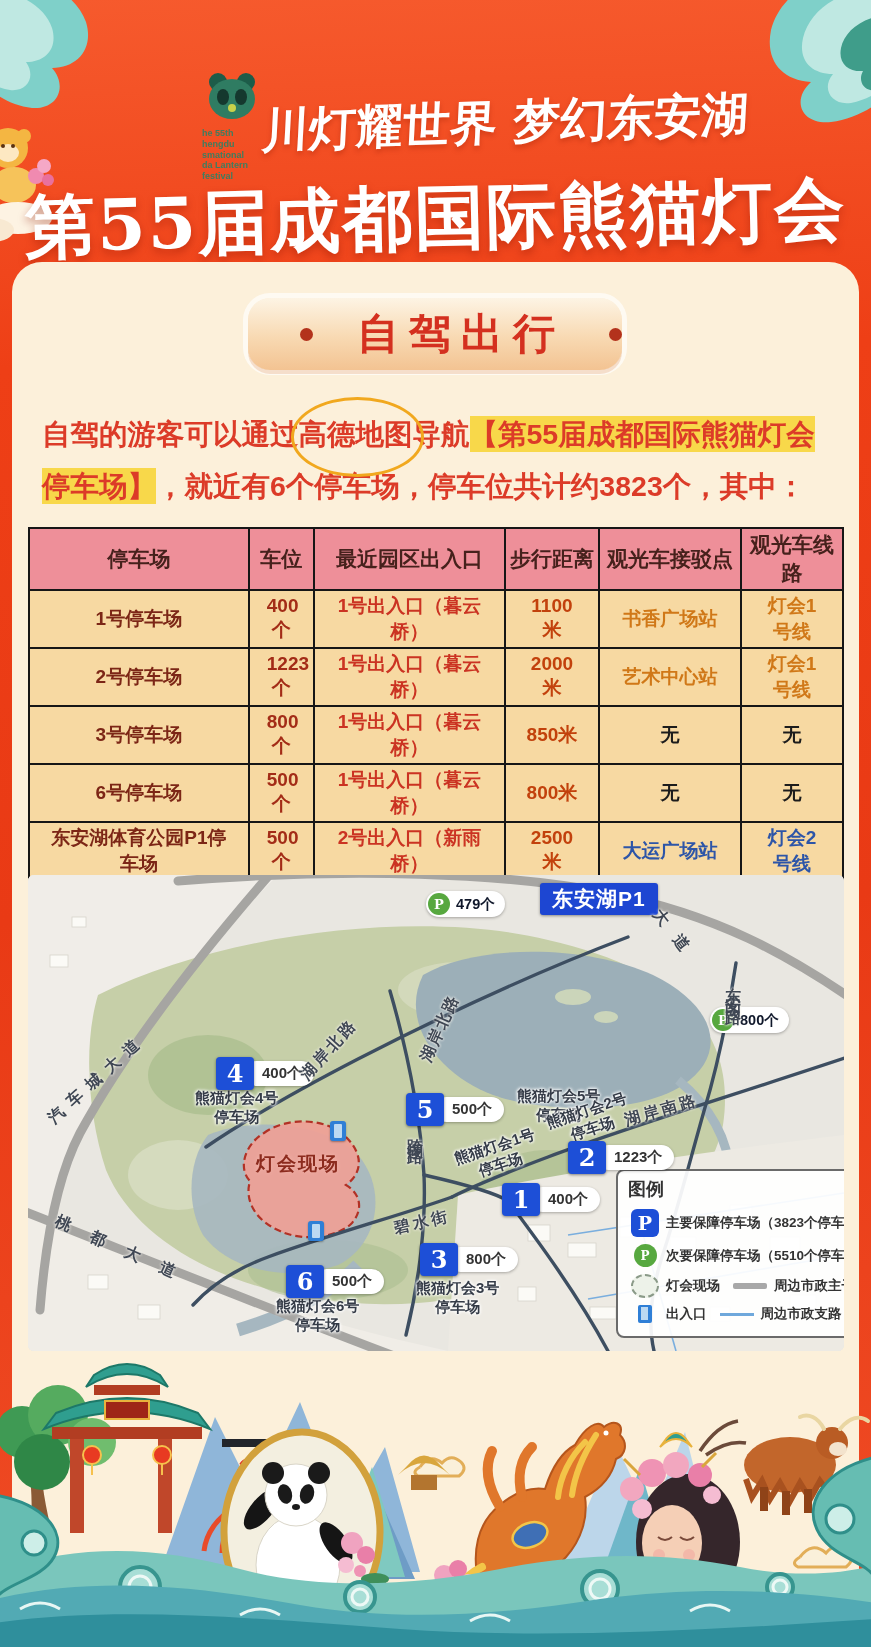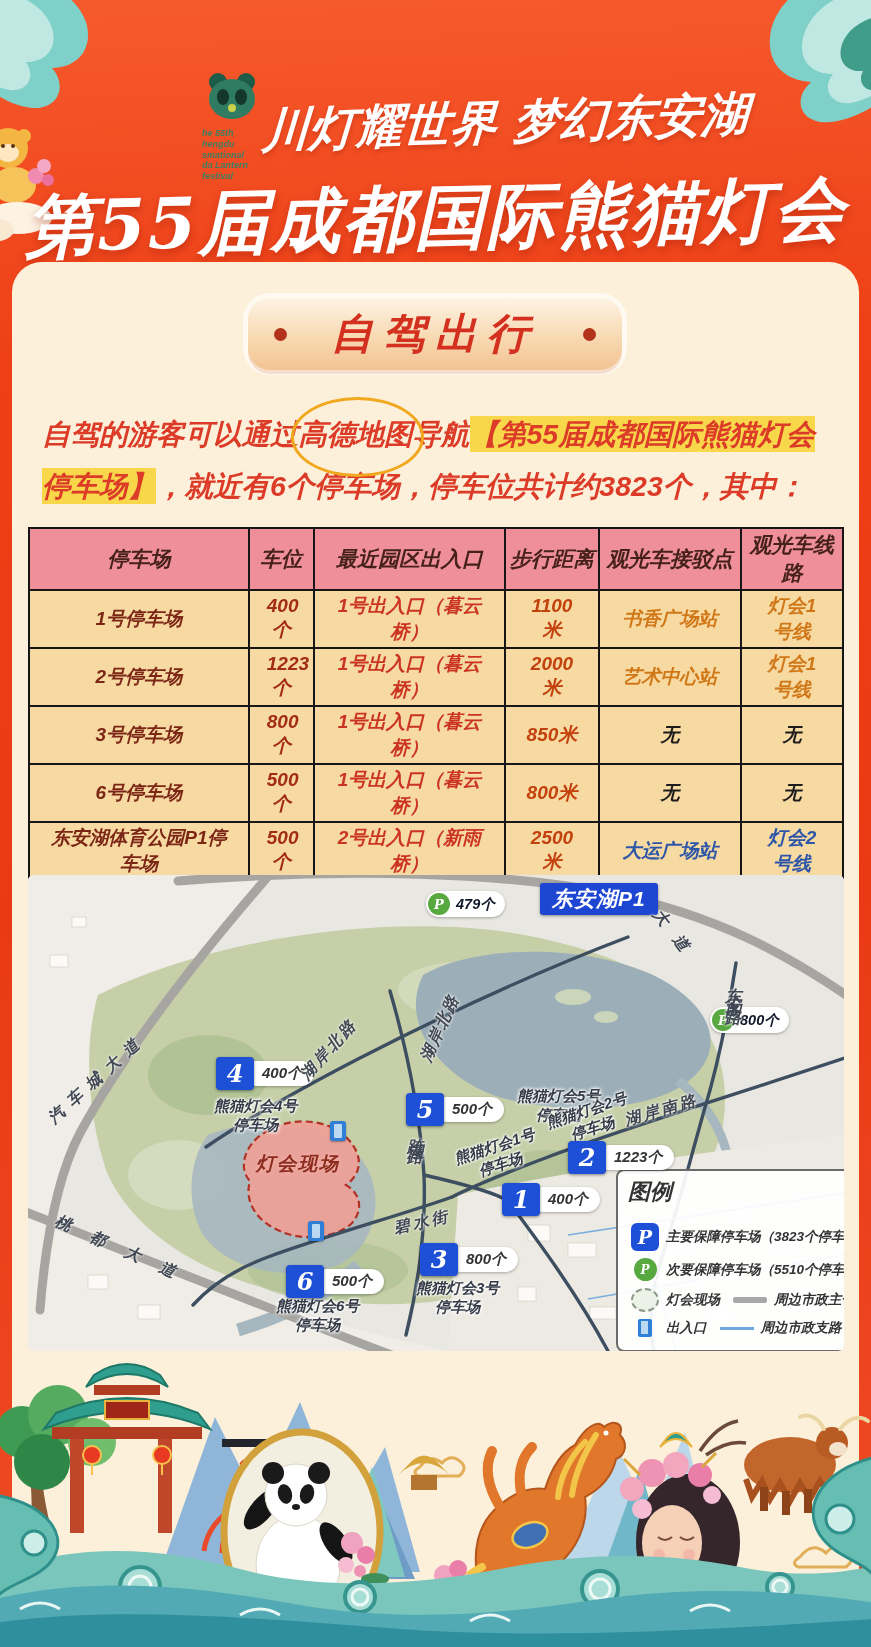--- a/index.html
+++ b/index.html
@@ -1,37 +1,37 @@
 <!DOCTYPE html>
 <html><head>
 <meta charset="utf-8">
 <style>
   html,body{margin:0;padding:0;background:#888;}
   .poster{position:relative;width:871px;height:1647px;margin:0 auto;overflow:hidden;
           background:linear-gradient(178deg,#f65a2d 0%,#ee3f16 22%,#e93a15 55%,#ef4c25 100%);
-          font-family:"Liberation Sans","DejaVu Sans",sans-serif;font-style:italic;}
+          font-family:"Liberation Sans","DejaVu Sans",sans-serif;}
   
   .cloud{position:absolute;pointer-events:none;}
   .cloud-tr{right:-30px;top:-40px;}
   .cloud-tl{left:-26px;top:-30px;}
   
   .logo{position:absolute;left:196px;top:72px;width:72px;text-align:center;}
   .logo-text{margin-top:2px;color:#3f7d5f;font-size:9px;line-height:1.2;font-weight:700;text-align:left;padding-left:6px;}
   .slogan{position:absolute;left:262px;top:92px;width:450px;color:#fff;
           font-family:"DejaVu Serif","Liberation Serif",serif;font-weight:900;font-size:47px;
           transform:rotate(-2deg) skewX(-5deg);text-shadow:0 3px 5px rgba(150,30,0,.35);white-space:nowrap;}
   .main-title{position:absolute;left:0;top:172px;width:871px;text-align:center;color:#fff;
           font-family:"DejaVu Serif","Liberation Serif",serif;font-weight:900;font-size:70px;letter-spacing:2px;
           transform:rotate(-1.3deg);text-shadow:0 4px 8px rgba(140,20,0,.4);white-space:nowrap;}
   
   .panel{position:absolute;left:12px;right:12px;top:262px;bottom:0;background:#fcf0da;border-radius:30px 30px 0 0;}
   
   .section-pill{position:absolute;left:248px;top:298px;width:374px;height:72px;border-radius:22px;
           background:linear-gradient(180deg,#fdf4e4 0%,#f8d9b2 55%,#f3c392 100%);
-          box-shadow:0 0 0 5px rgba(255,255,255,.65),0 4px 0 #e2a06c;display:flex;align-items:center;justify-content:center;}
+          box-shadow:0 0 0 5px rgba(255,255,255,.65),0 4px 0 #e2a06c;display:flex;align-items:center;justify-content:flex-end;}
   .section-pill .dot{width:13px;height:13px;border-radius:50%;background:#b3321c;}
   .section-title{margin:0 44px;color:#d4301f;font-size:42px;font-weight:900;letter-spacing:10px;}
   
   .intro{position:absolute;left:42px;top:408px;width:792px;font-size:28.5px;line-height:1.83;
          font-weight:700;color:#dc3b28;}
   .hl{background:#f8d84a;padding:2px 0;}
   .circled{position:relative;display:inline-block;}
   .circled::after{content:"";position:absolute;left:-7%;top:-22%;width:112%;height:142%;
          border:3.5px solid #f1a81e;border-radius:50%;pointer-events:none;}
   
@@ -69,21 +69,21 @@
   .map-label{position:absolute;font-size:15px;font-weight:700;color:#343b47;line-height:1.25;
         text-align:center;white-space:pre-line;text-shadow:0 0 3px #fff,0 0 3px #fff,0 0 4px #fff;}
   .road-label{position:absolute;font-weight:700;font-size:16px;color:#3f4754;white-space:nowrap;
         text-shadow:0 0 3px #f4f2ec,0 0 3px #f4f2ec;transform-origin:left top;}
   .road-label.v{writing-mode:vertical-rl;}
   .door{position:absolute;width:16px;height:20px;background:#2f7fd6;border-radius:3px;box-shadow:0 1px 2px rgba(0,0,0,.35);}
   .door::after{content:"";position:absolute;left:4px;top:3px;width:8px;height:14px;background:#bcd9f2;border-radius:1px;}
   
   .legend{position:absolute;background:rgba(255,255,255,.93);border:2px solid #6a6a6a;border-radius:8px;
         padding:6px 10px;}
-  .legend .lg-title{font-size:22px;font-weight:800;color:#333;margin-bottom:16px;}
+  .legend .lg-title{font-size:18px;font-weight:800;color:#333;margin-bottom:8px;}
   .lg-row{display:flex;align-items:center;margin:7px 0;font-size:13.5px;color:#333;font-weight:600;}
   .lg-ic{flex:0 0 34px;display:flex;justify-content:center;}
   .lg-p{width:28px;height:28px;background:#1d4fd7;border-radius:6px;color:#fff;font-weight:900;
         font-family:"DejaVu Serif",serif;font-size:19px;display:flex;align-items:center;justify-content:center;}
   .lg-g{width:23px;height:23px;background:#57a83f;border-radius:50%;color:#fff;font-weight:900;
         font-size:12px;display:flex;align-items:center;justify-content:center;font-family:"DejaVu Serif",serif;}
   .lg-venue{width:24px;height:20px;border:2px dashed #8a9a88;border-radius:50%;background:#edf2e9;}
   .lg-door{width:14px;height:18px;background:#2f7fd6;border-radius:2px;position:relative;}
   .lg-door::after{content:"";position:absolute;left:3px;top:2px;width:7px;height:13px;background:#bcd9f2;}
   .lg-line-main{width:34px;height:6px;background:#a8a8a8;border-radius:2px;}
@@ -324,21 +324,21 @@
         <span class="cnt">479个</span>
       </div>
       <div class="gpill" style="left: 682px; top: 132px;">
         <span class="gp">P</span>
         <span class="cnt">800个</span>
       </div>
       <div class="mk" style="left: 188px; top: 182px;">
         <span class="num">4</span>
         <span class="pill">400个</span>
       </div>
-      <div class="map-label" style="left: 186px; top: 214px; transform: rotate(0deg); margin-top: 8px;">熊猫灯会4号
+      <div class="map-label" style="left: 167px; top: 214px; transform: rotate(0deg);">熊猫灯会4号
 停车场</div>
       <div class="mk" style="left: 378px; top: 218px;">
         <span class="num">5</span>
         <span class="pill">500个</span>
       </div>
       <div class="map-label" style="left: 448px; top: 212px; transform: rotate(0deg); margin-left: 41px;">熊猫灯会5号
 停车场</div>
       <div class="mk" style="left: 540px; top: 266px;">
         <span class="num">2</span>
         <span class="pill">1223个</span>

